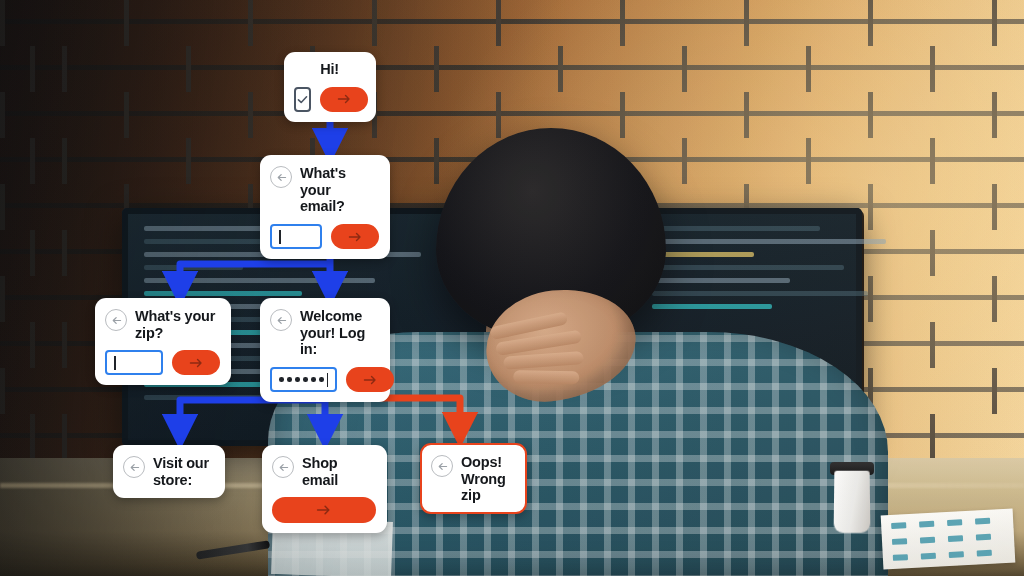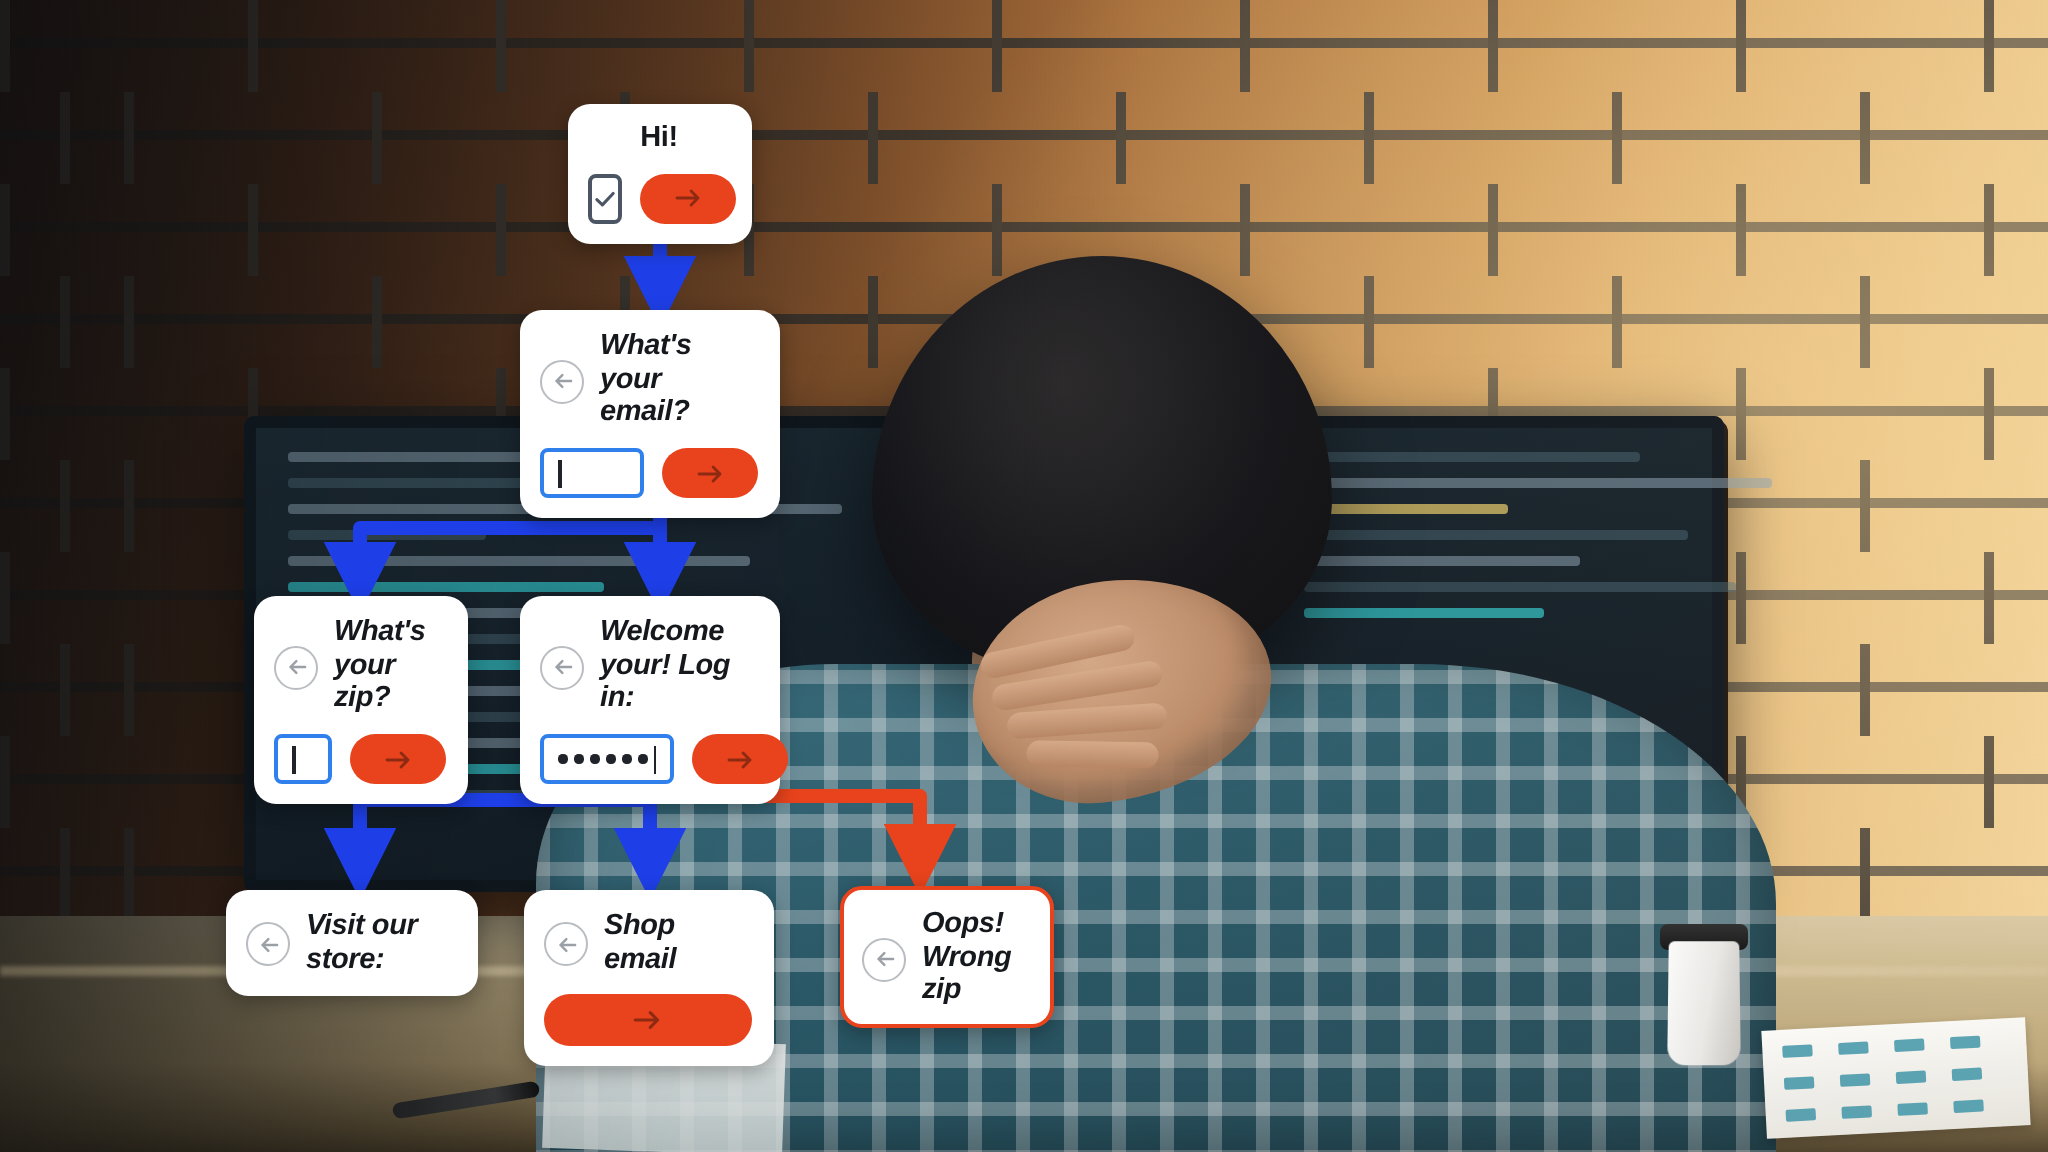--- a/index.html
+++ b/index.html
@@ -213,21 +213,21 @@
 
   .card {
     position: absolute;
     background: #ffffff;
     border-radius: 11px;
     box-shadow: 0 3px 10px rgba(0,0,0,0.30);
     padding: 9px 11px 10px 10px;
   }
   .card.error-card { border: 2px solid #e8431c; padding: 8px 11px 8px 9px; }
 
-  .card-head { display: flex; align-items: center; gap: 8px; font-style: italic; }
+  .card-head { display: flex; align-items: flex-start; gap: 8px; }
 
   .back-btn {
     flex: 0 0 auto;
     width: 22px; height: 22px; border-radius: 50%;
     border: 1.6px solid #b9bcc0;
     display: flex; align-items: center; justify-content: center;
     margin-top: 2px;
   }
   .back-btn svg { display: block; }
 
@@ -445,21 +445,21 @@
         <span class="caret"></span>
       </div>
       <div class="submit-btn">
         <svg width="15" height="12" viewBox="0 0 20 14">
           <path d="M2 7 H16 M11.4 2.4 L16 7 L11.4 11.6" fill="none" stroke="#8e2a12" stroke-width="1.9" stroke-linecap="round" stroke-linejoin="round"></path>
         </svg>
       </div>
     </div>
   </div>
 
-  <div class="card" style="left:127px; top:298px; width:107px;">
+  <div class="card" style="left:95px; top:298px; width:136px;">
     <div class="card-head">
       <div class="back-btn">
         <svg width="13" height="13" viewBox="0 0 16 16">
           <path d="M13 8 H4 M7.6 4.4 L4 8 L7.6 11.6" fill="none" stroke="#9aa0a6" stroke-width="1.5" stroke-linecap="round" stroke-linejoin="round"></path>
         </svg>
       </div>
       <div class="card-title">What's your zip?</div>
     </div>
     <div class="card-row">
       <div class="text-input">
@@ -495,21 +495,21 @@
         <span class="caret" style="margin-left:3px"></span>
       </div>
       <div class="submit-btn">
         <svg width="15" height="12" viewBox="0 0 20 14">
           <path d="M2 7 H16 M11.4 2.4 L16 7 L11.4 11.6" fill="none" stroke="#8e2a12" stroke-width="1.9" stroke-linecap="round" stroke-linejoin="round"></path>
         </svg>
       </div>
     </div>
   </div>
 
-  <div class="card" style="left:113px; top:445px; width:126px;">
+  <div class="card" style="left:113px; top:445px; width:112px;">
     <div class="card-head">
       <div class="back-btn">
         <svg width="13" height="13" viewBox="0 0 16 16">
           <path d="M13 8 H4 M7.6 4.4 L4 8 L7.6 11.6" fill="none" stroke="#9aa0a6" stroke-width="1.5" stroke-linecap="round" stroke-linejoin="round"></path>
         </svg>
       </div>
       <div class="card-title">Visit our store:</div>
     </div>
   </div>
 

